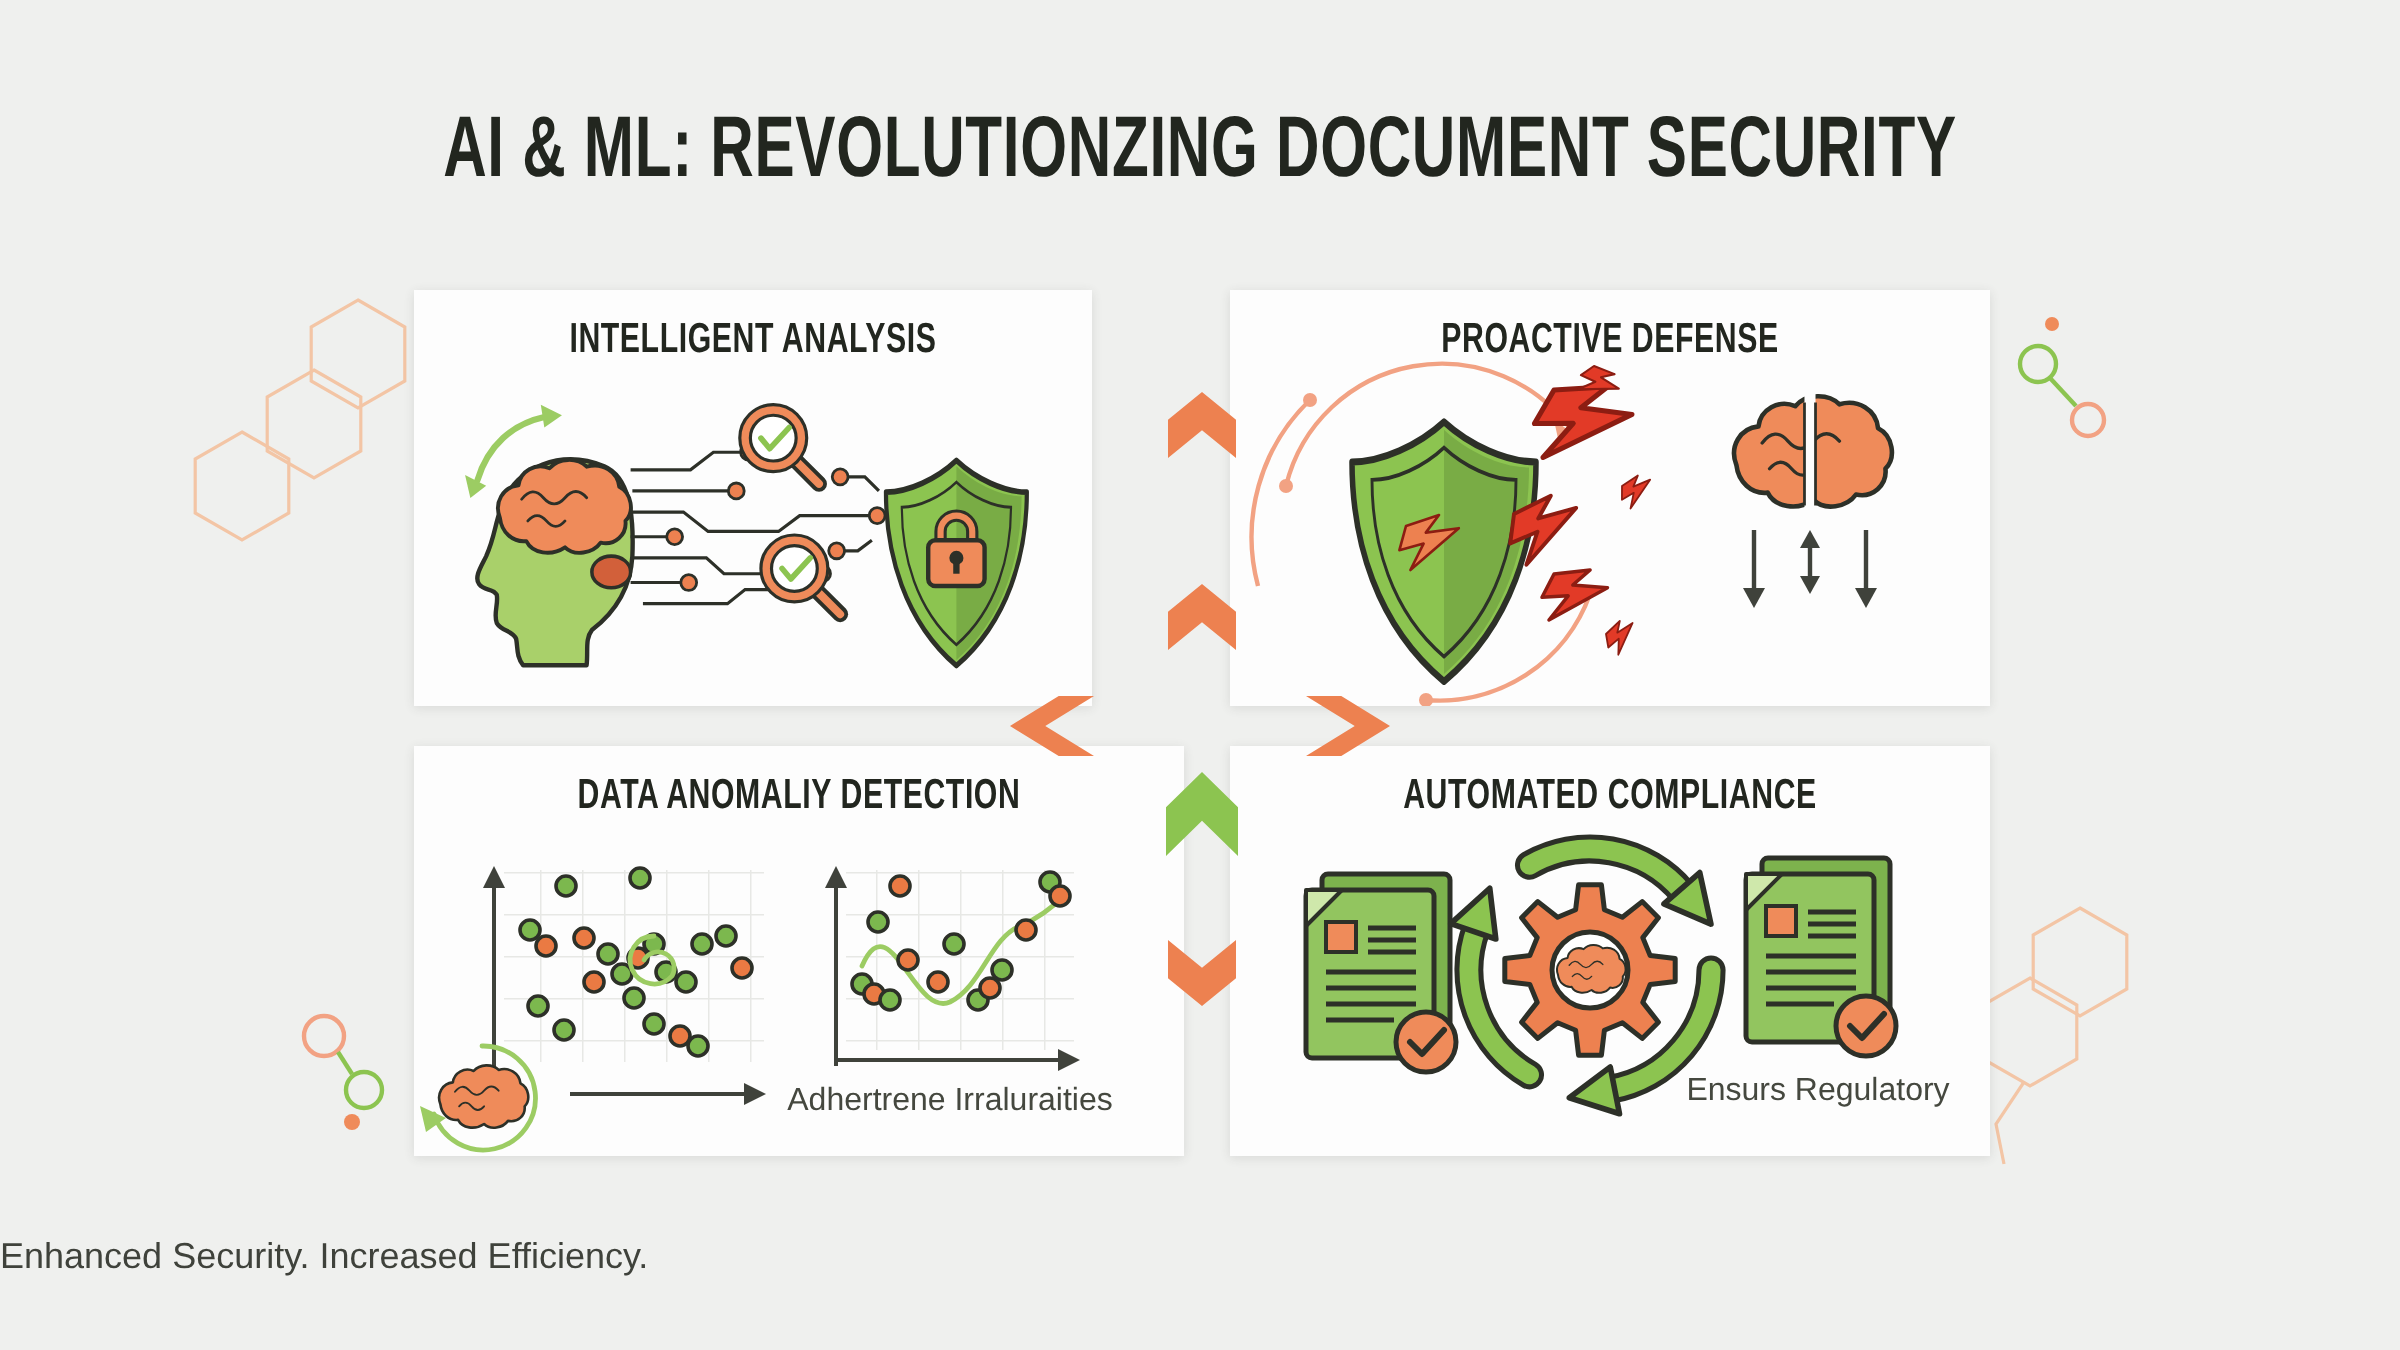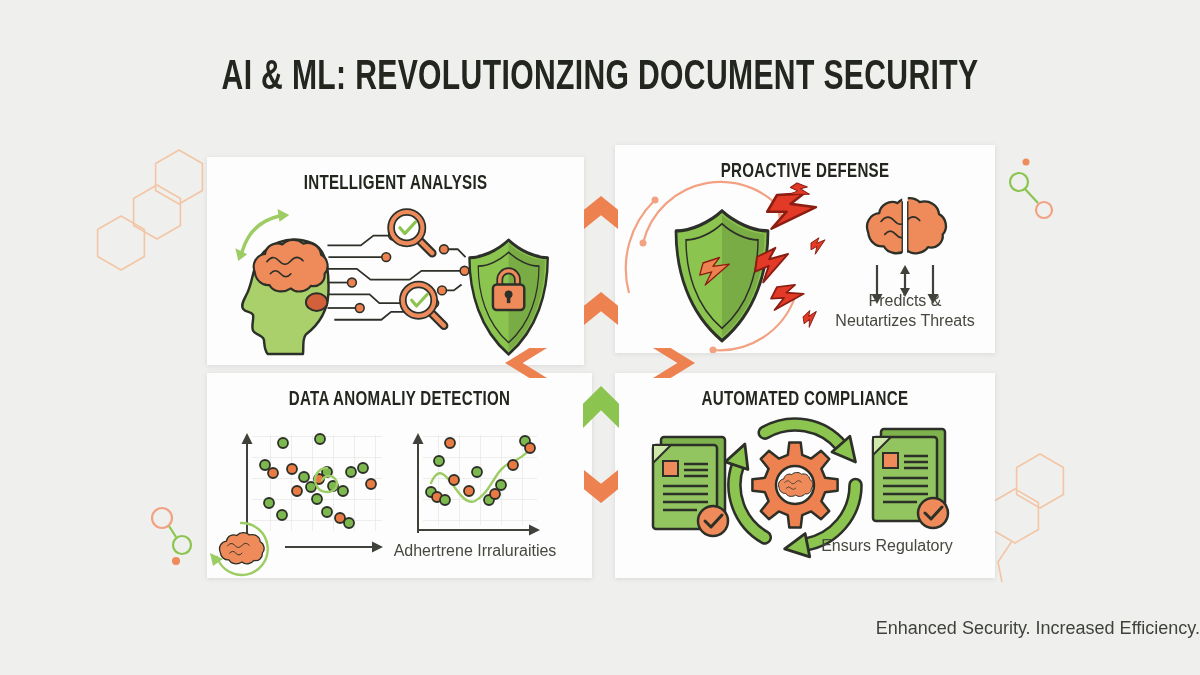--- a/index.html
+++ b/index.html
@@ -14,21 +14,21 @@
        font-family:"Liberation Sans",sans-serif;}
   #main-title{position:absolute;top:50px;left:0;width:100%;margin:0;text-align:center;
     font-size:43px;font-weight:700;letter-spacing:.5px;color:var(--heading);
     transform:scaleX(.70);white-space:nowrap;}
   .panel{position:absolute;background:var(--panel);box-shadow:0 1px 5px rgba(60,60,55,.12);}
   .panel h2{margin:0;position:absolute;top:13px;left:0;right:0;text-align:center;
     font-size:21px;font-weight:700;letter-spacing:.4px;color:var(--heading);
     transform:scaleX(.72);white-space:nowrap;}
   svg.illus{position:absolute;left:0;top:0;width:100%;height:100%;display:block}
   .caption{position:absolute;text-align:center;font-size:16px;line-height:20px;color:var(--caption)}
-  #footer{position:absolute;top:618px;left:0;width:100%;text-align:right;
+  #footer{position:absolute;top:618px;left:0;width:100%;text-align:left;
     font-size:18px;color:var(--arrow-dark)}
   .chev{position:absolute}
   .chev.orange{background:var(--orange)} .chev.green{background:var(--green)}
   .chev.up{clip-path:polygon(50% 0,100% 42%,100% 100%,50% 58%,0 100%,0 42%)}
   .chev.down{clip-path:polygon(0 0,50% 42%,100% 0,100% 58%,50% 100%,0 58%)}
   .chev.left{clip-path:polygon(100% 0,58% 0,0 50%,58% 100%,100% 100%,42% 50%)}
   .chev.right{clip-path:polygon(0 0,42% 0,100% 50%,42% 100%,0 100%,58% 50%)}
   
   .ink-fill{fill:var(--ink)} .ink-thin{stroke:var(--ink);stroke-width:1.5;fill:none}
   .head{fill:var(--green-light);stroke:var(--ink);stroke-width:2.5;stroke-linejoin:round}
@@ -141,21 +141,21 @@
   <g>
     <circle class="mol-o" cx="162" cy="518" r="10" stroke-width="2.2"></circle>
     <line class="mol-g" x1="169" y1="526" x2="176" y2="537" stroke-width="2.2"></line>
     <circle class="mol-g" cx="182" cy="545" r="9" stroke-width="2.2"></circle>
     <circle class="mol-dot" cx="176" cy="561" r="4"></circle>
   </g>
 </svg>
 
 <h1 id="main-title">AI &amp; ML: REVOLUTIONZING DOCUMENT SECURITY</h1>
 
-<section class="panel" style="left:207px;top:157px;width:377px;height:208px">
+<section class="panel" style="left:207px;top:145px;width:339px;height:208px">
   <h2>INTELLIGENT ANALYSIS</h2>
   <svg class="illus" viewBox="0 0 385 208">
     <g>
       <path class="rot-arrow" d="M36,94 C42,74 56,62 74,58"></path>
       <polygon class="rot-head" points="84,57 72,51 74,64"></polygon>
       <polygon class="rot-head" points="32,104 29,91 41,97"></polygon>
     </g>
     <g>
       <path class="head" d="M108,86 C84,76 58,86 50,108 C46,118 46,126 41,137 C38,143 34,149 37,153 C40,157 45,155 47,159 C48,164 45,170 47,175 C50,180 56,179 58,184 C59,189 58,194 62,199 L98,199 C99,191 97,184 101,179 C114,169 123,155 124,137 C125,112 122,92 108,86 Z"></path>
       <ellipse class="cerebellum" cx="112" cy="146" rx="11" ry="9"></ellipse>
@@ -232,24 +232,20 @@
     <g>
       <path class="pred" d="M262,120 V150"></path>
         <polygon class="pred-head" points="262,159 256.5,149 267.5,149"></polygon>
       <path class="pred" d="M318,120 V150"></path>
         <polygon class="pred-head" points="318,159 312.5,149 323.5,149"></polygon>
       <path class="pred" d="M290,128 V144"></path>
       <polygon class="pred-head" points="290,120 285,129 295,129"></polygon>
       <polygon class="pred-head" points="290,152 285,143 295,143"></polygon>
     </g>
   </svg>
-  <div class="caption" style="left:200px;top:146px;width:180px">
-    <span style="display:block">Predicts &amp;</span>
-    <span style="display:block">Neutartizes Threats</span>
-  </div>
 </section>
 
 <section class="panel" style="left:207px;top:373px;width:385px;height:205px">
   <h2>DATA ANOMALIY DETECTION</h2>
   <svg class="illus" viewBox="0 0 385 205">
     <g>
       <rect x="45" y="62" width="130" height="96" fill="url(#gridp)"></rect>
       <path class="axis" d="M40,165 V70"></path>
         <polygon class="axis-head" points="40,60 34.5,71 45.5,71"></polygon>
       <path class="axis" d="M78,174 H166"></path>
@@ -323,21 +319,21 @@
       <use href="#cycG" transform="translate(180,112) scale(1.12)"></use>
       <use href="#cycG" transform="translate(180,112) scale(1.12) rotate(120)"></use>
       <use href="#cycG" transform="translate(180,112) scale(1.12) rotate(240)"></use>
     </g>
     <g transform="translate(180,112)">
       <path id="gear-path" class="gear-body" d="M30.1,-7.2L42.6,-5.7L42.6,5.7L30.1,7.2L26.4,16.2L34.2,26.1L26.1,34.2L16.2,26.4L7.2,30.1L5.7,42.6L-5.7,42.6L-7.2,30.1L-16.2,26.4L-26.1,34.2L-34.2,26.1L-26.4,16.2L-30.1,7.2L-42.6,5.7L-42.6,-5.7L-30.1,-7.2L-26.4,-16.2L-34.2,-26.1L-26.1,-34.2L-16.2,-26.4L-7.2,-30.1L-5.7,-42.6L5.7,-42.6L7.2,-30.1L16.2,-26.4L26.1,-34.2L34.2,-26.1L26.4,-16.2Z"></path>
       <circle class="gear-hub" r="19"></circle>
       <use href="#brainG" transform="scale(0.40)"></use>
     </g>
   </svg>
-  <div class="caption" style="left:182px;top:163px;width:180px">
+  <div class="caption" style="left:204px;top:163px;width:180px">
     <span style="display:block">Ensurs Regulatory</span>
   </div>
 </section>
 
 <div class="chev up orange" style="left:584px;top:196px;width:34px;height:33px"></div>
 <div class="chev up orange" style="left:584px;top:292px;width:34px;height:33px"></div>
 <div class="chev up green" style="left:583px;top:386px;width:36px;height:42px"></div>
 <div class="chev down orange" style="left:584px;top:470px;width:34px;height:33px"></div>
 <div class="chev left orange" style="left:505px;top:348px;width:42px;height:30px"></div>
 <div class="chev right orange" style="left:653px;top:348px;width:42px;height:30px"></div>

